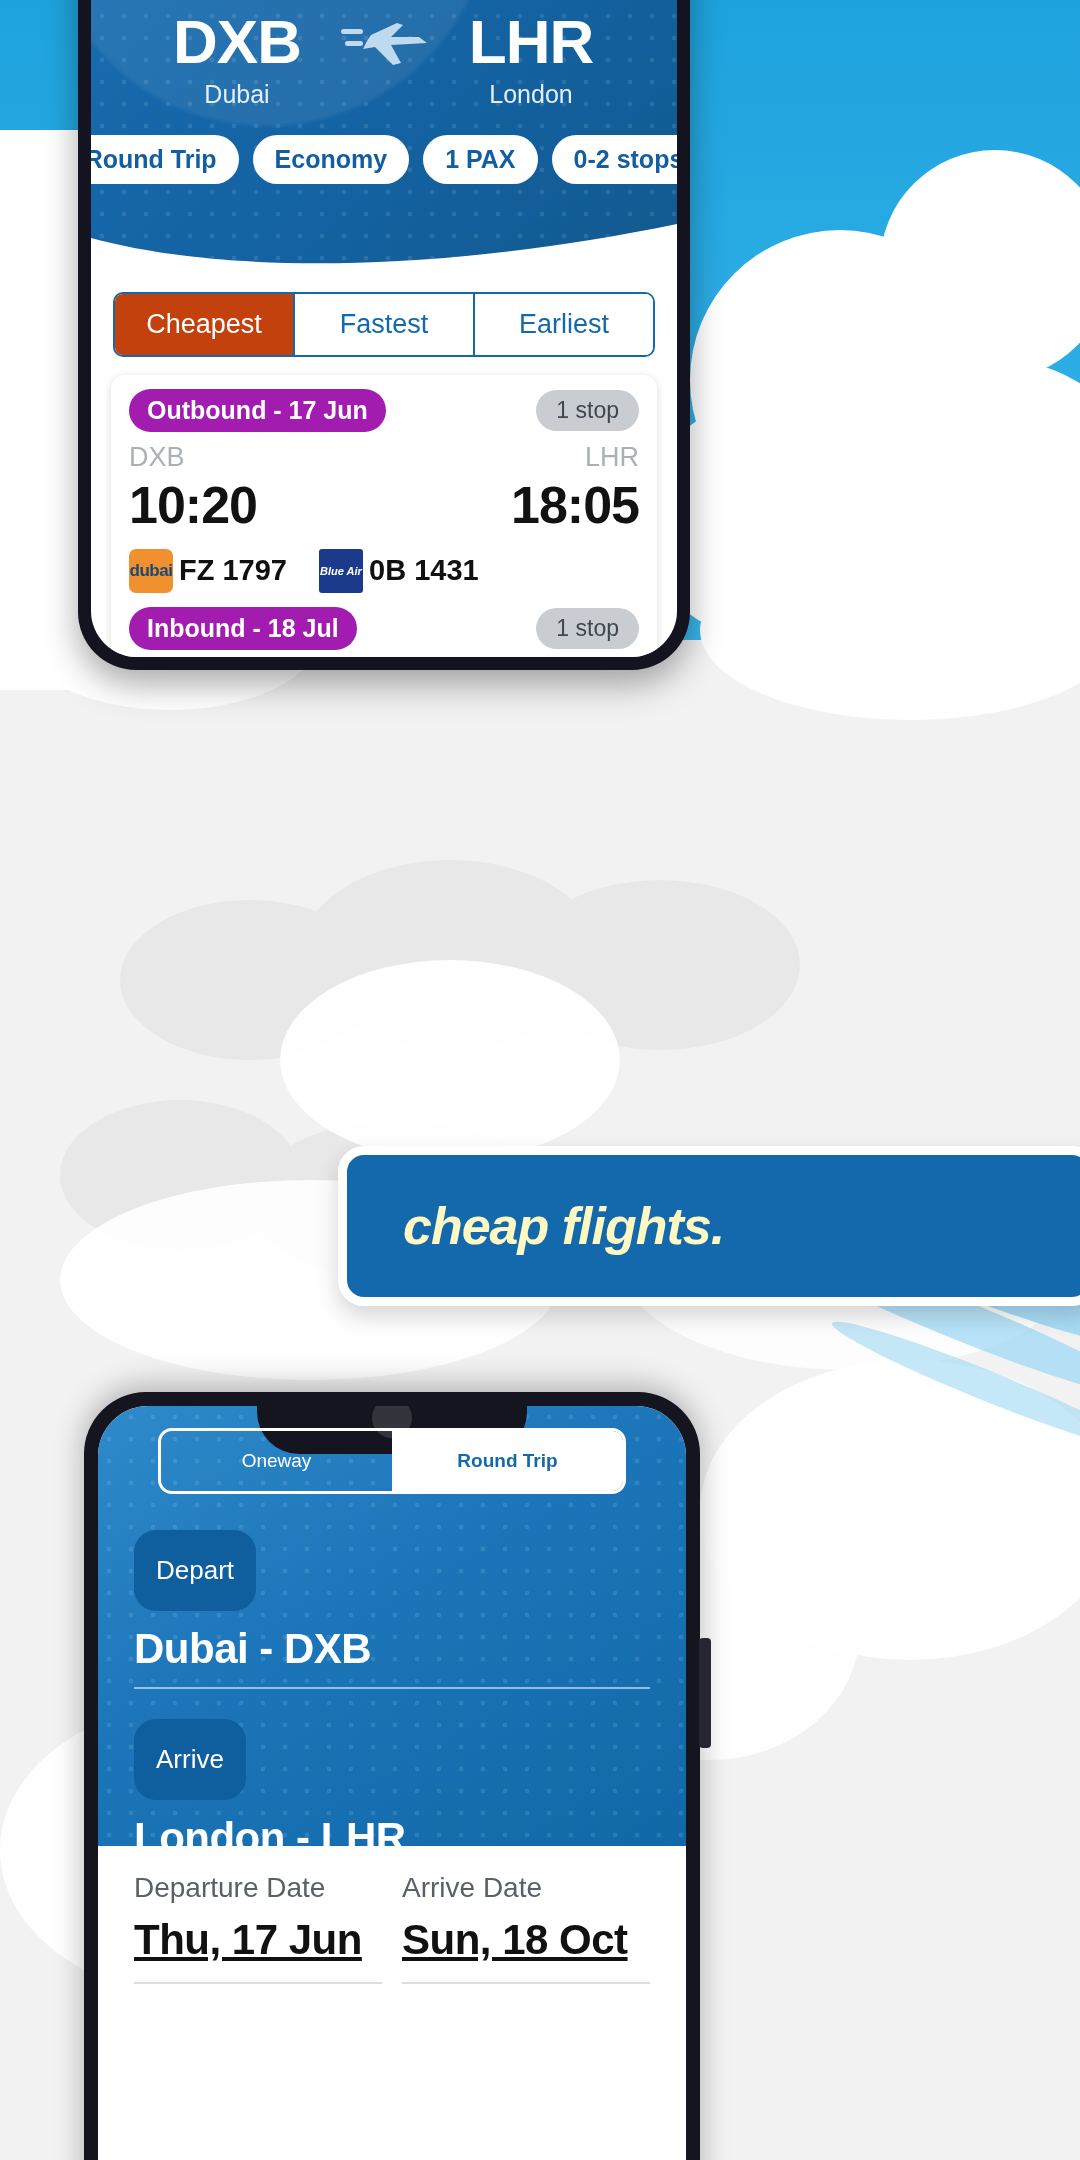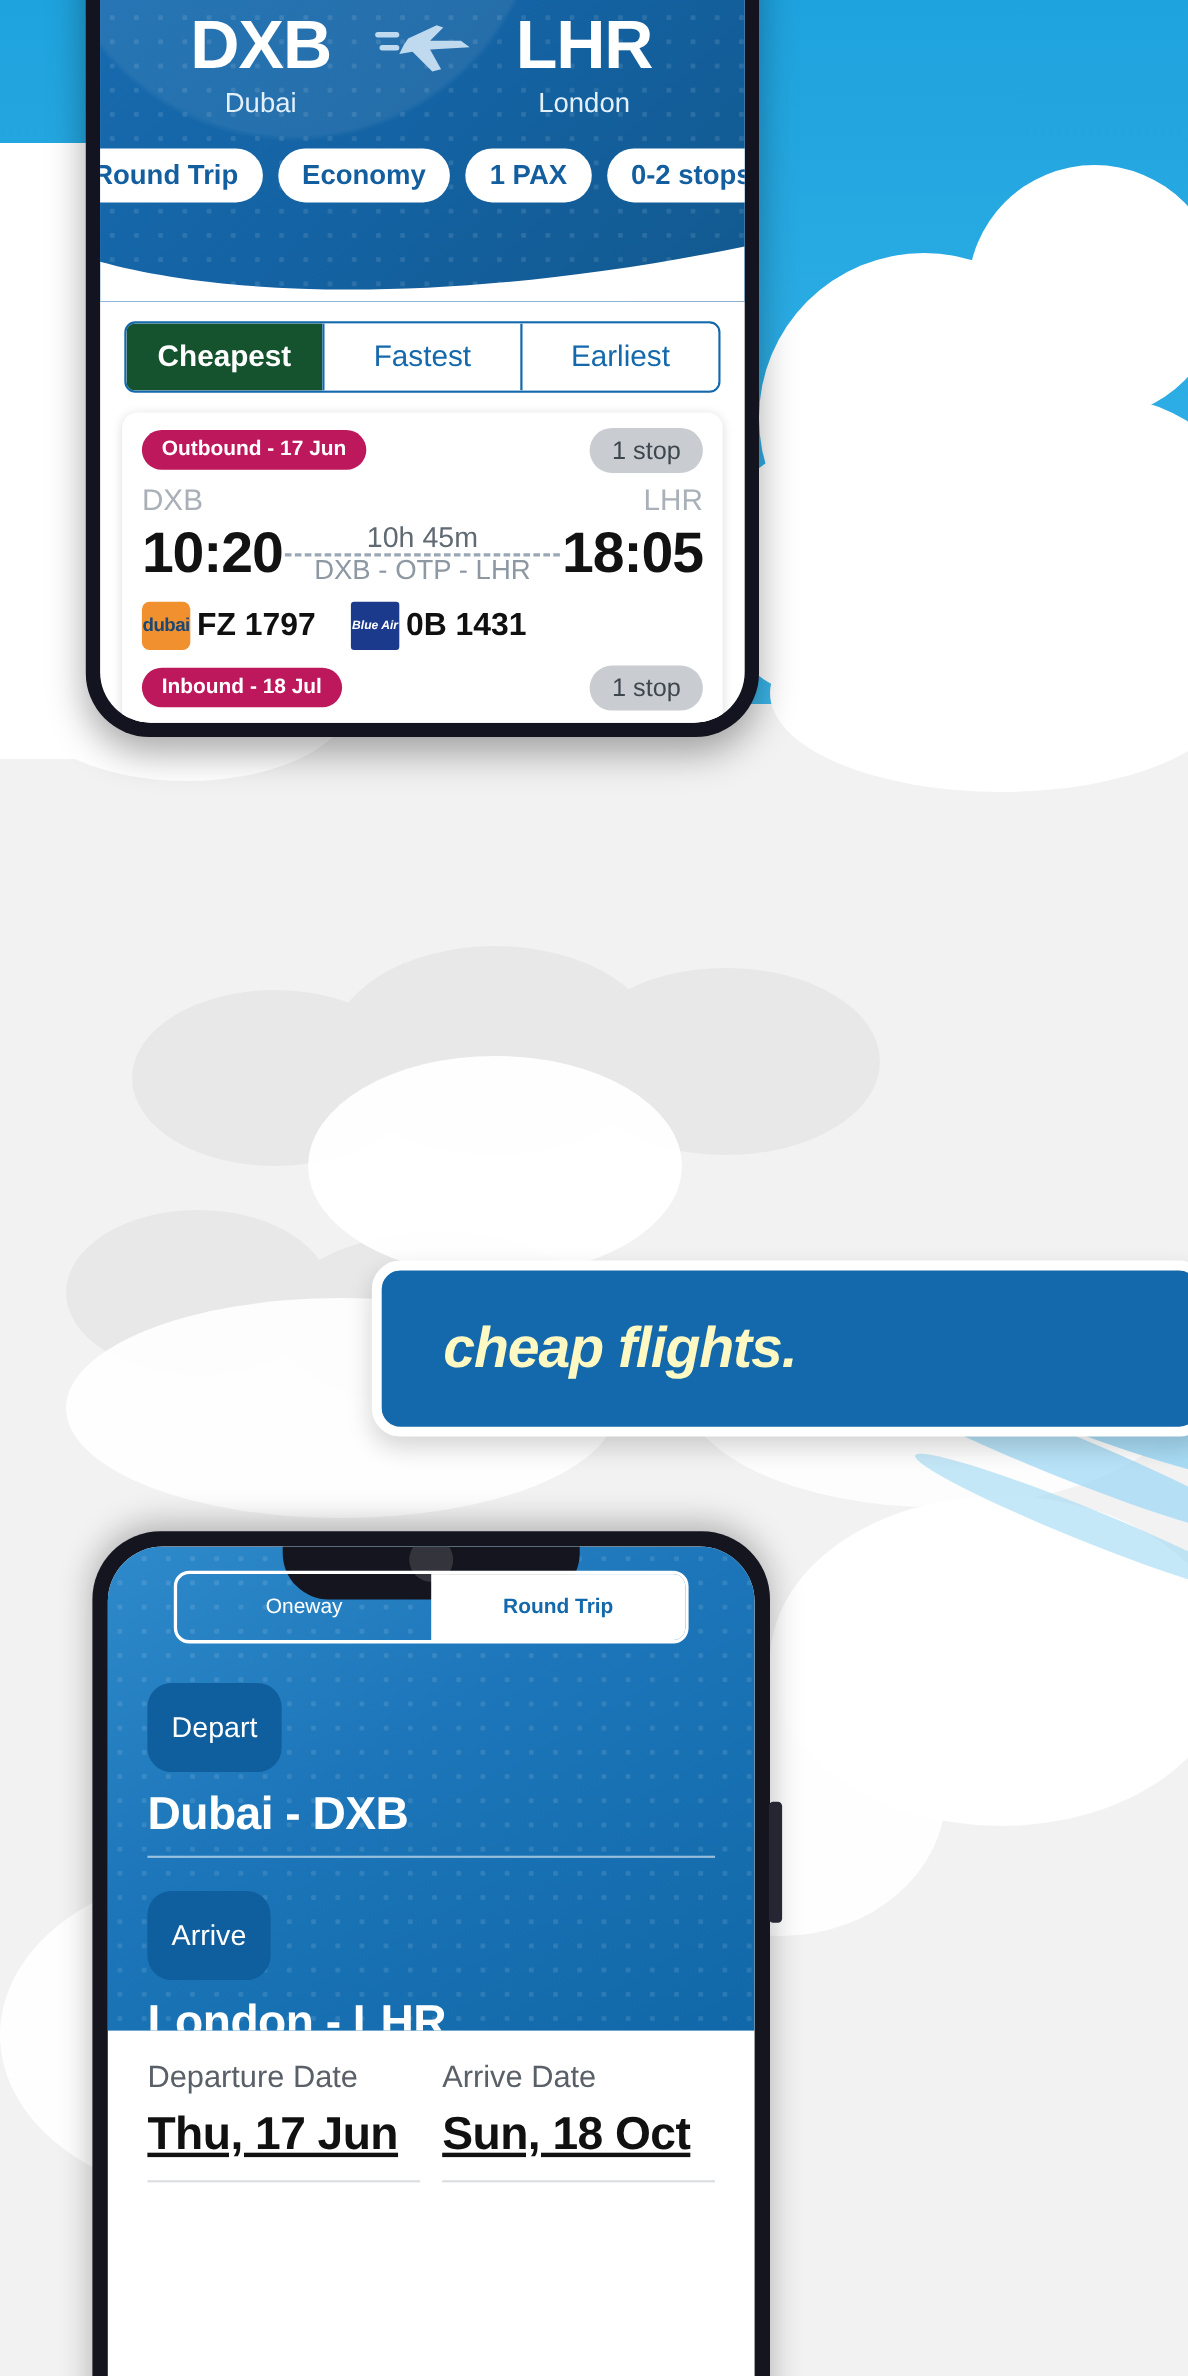--- a/index.html
+++ b/index.html
@@ -90,32 +90,32 @@
 
   .segbar {
     margin:18px 22px 0 22px; display:flex;
     border:2px solid #1469AC; border-radius:10px; overflow:hidden;
   }
   .segbar .seg {
     flex:1; text-align:center; padding:15px 0; font-size:27px;
     color:#1469AC; background:#fff; border-left:2px solid #1469AC;
   }
   .segbar .seg:first-child { border-left:none; }
-  .segbar .seg.active { background:#14532d; color:#fff; font-weight:700; }
+  .segbar .seg.active { background:#c2410c; color:#fff; font-weight:400; }
 
   .card {
     margin:18px 20px 0 20px; background:#fff; border-radius:14px;
     box-shadow:0 2px 10px rgba(0,0,0,.14);
     padding:14px 18px 20px 18px;
   }
   .leg { position:relative; }
   .leg + .leg { margin-top:14px; }
   .leg-top { display:flex; align-items:center; justify-content:space-between; }
   .leg-badge {
-    background:#be185d; color:#fff; font-weight:700; font-size:19px;
+    background:#a21caf; color:#fff; font-weight:700; font-size:25px;
     border-radius:22px; padding:7px 18px;
   }
   .stops-badge {
     background:#C9CDD2; color:#3E464E; font-size:23px;
     border-radius:22px; padding:7px 20px;
   }
   .apt-row {
     display:flex; justify-content:space-between;
     font-size:27px; color:#A9B0B7; margin-top:10px;
   }
@@ -308,25 +308,20 @@
         <div class="leg-top">
           <div class="leg-badge">Outbound - 17 Jun</div>
           <div class="stops-badge">1 stop</div>
         </div>
         <div class="apt-row">
           <span>DXB</span>
           <span>LHR</span>
         </div>
         <div class="time-row">
           <div class="time">10:20</div>
-          <div class="mid">
-            <div class="dur">10h 45m</div>
-            <div class="dash"></div>
-            <div class="path">DXB - OTP - LHR</div>
-          </div>
           <div class="time">18:05</div>
         </div>
         <div class="airlines">
           <div class="airline">
             <div class="logo-fz">dubai</div>
             <div class="fno">FZ 1797</div>
           </div>
           <div class="airline">
             <div class="logo-ob">Blue Air</div>
             <div class="fno">0B 1431</div>

